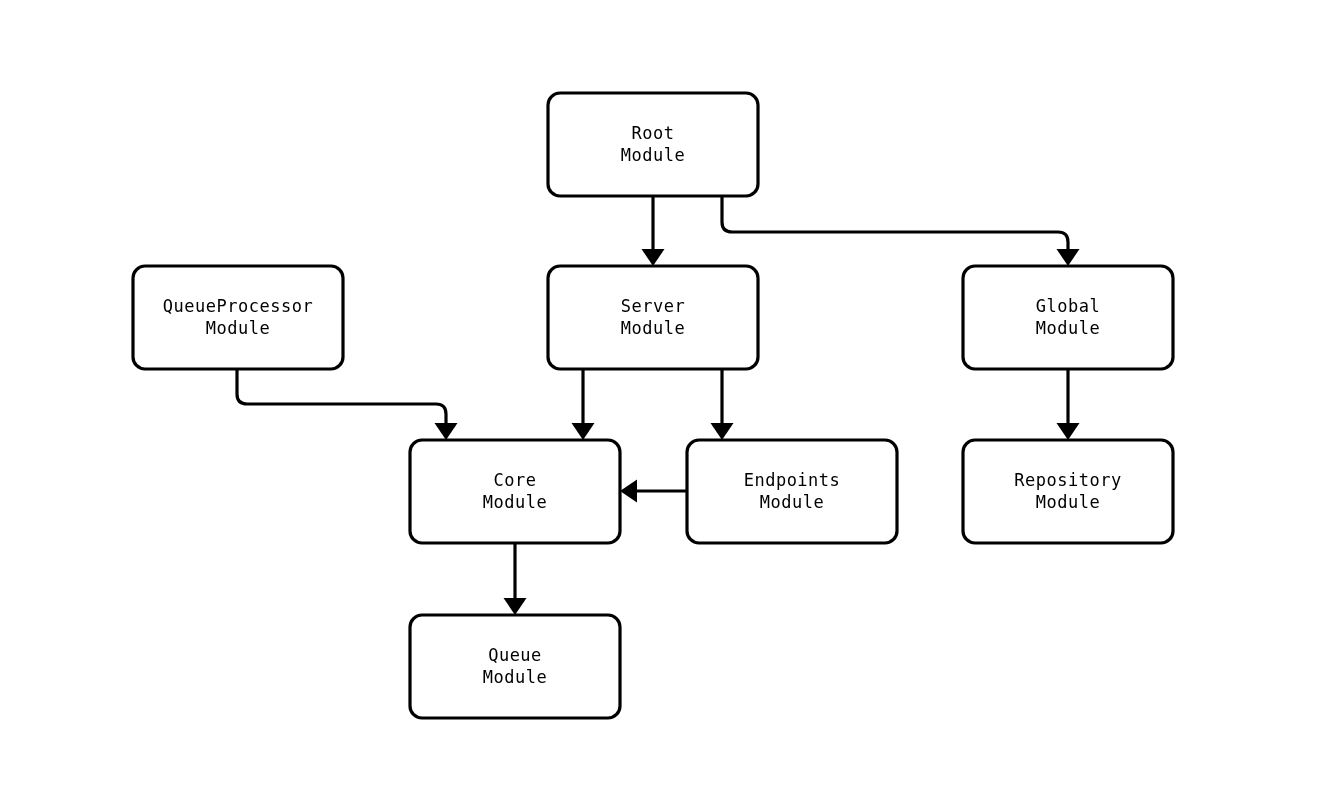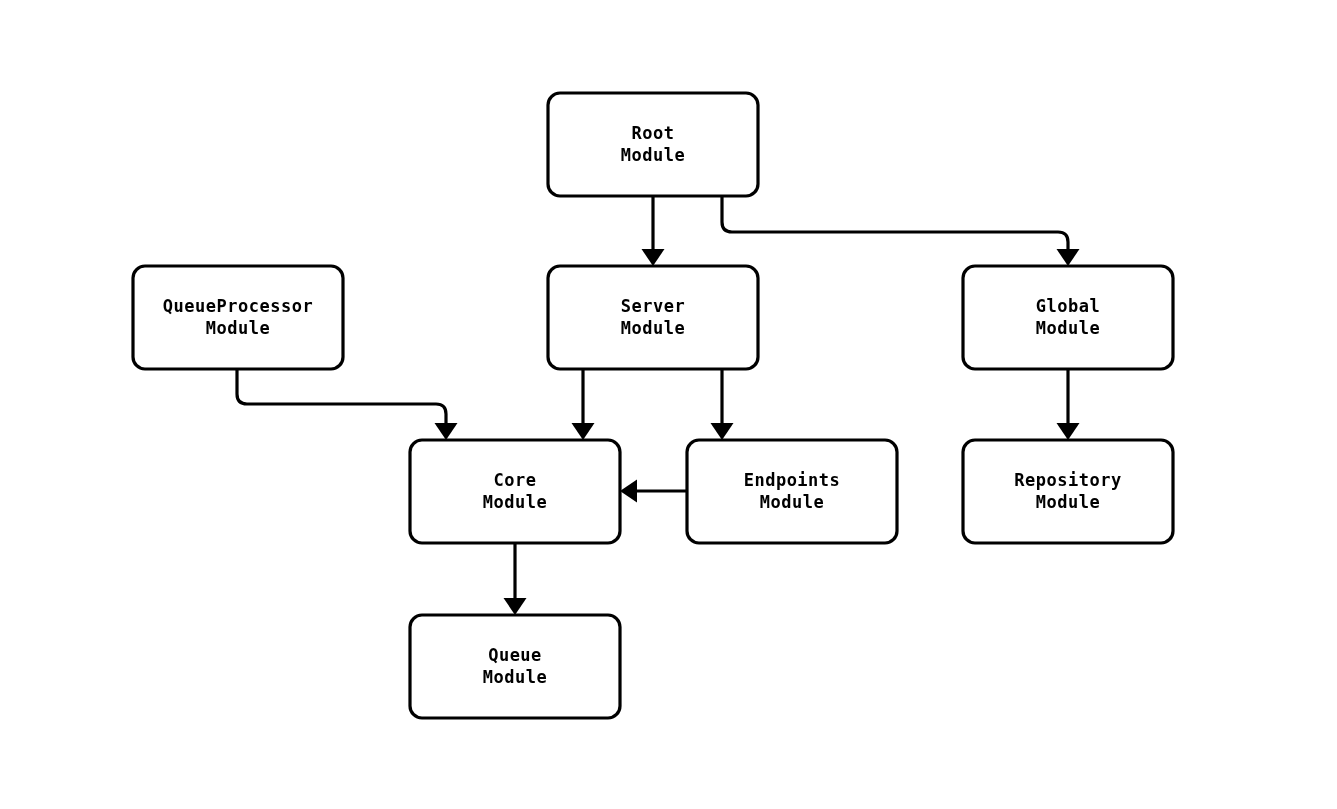--- a/index.html
+++ b/index.html
@@ -11,21 +11,20 @@
     width: 1337px;
     height: 809px;
     overflow: hidden;
     font-family: "DejaVu Sans Mono", "Liberation Mono", monospace;
   }
   #diagram-root {
     position: relative;
     width: 1337px;
     height: 647px;
     background: #ffffff;
-    font-weight: bold;
   }
   svg#graph {
     display: block;
     width: 1337px;
     height: 809px;
   }
   .node-rect {
     fill: #ffffff;
     stroke: #000000;
     stroke-width: 3.2;

